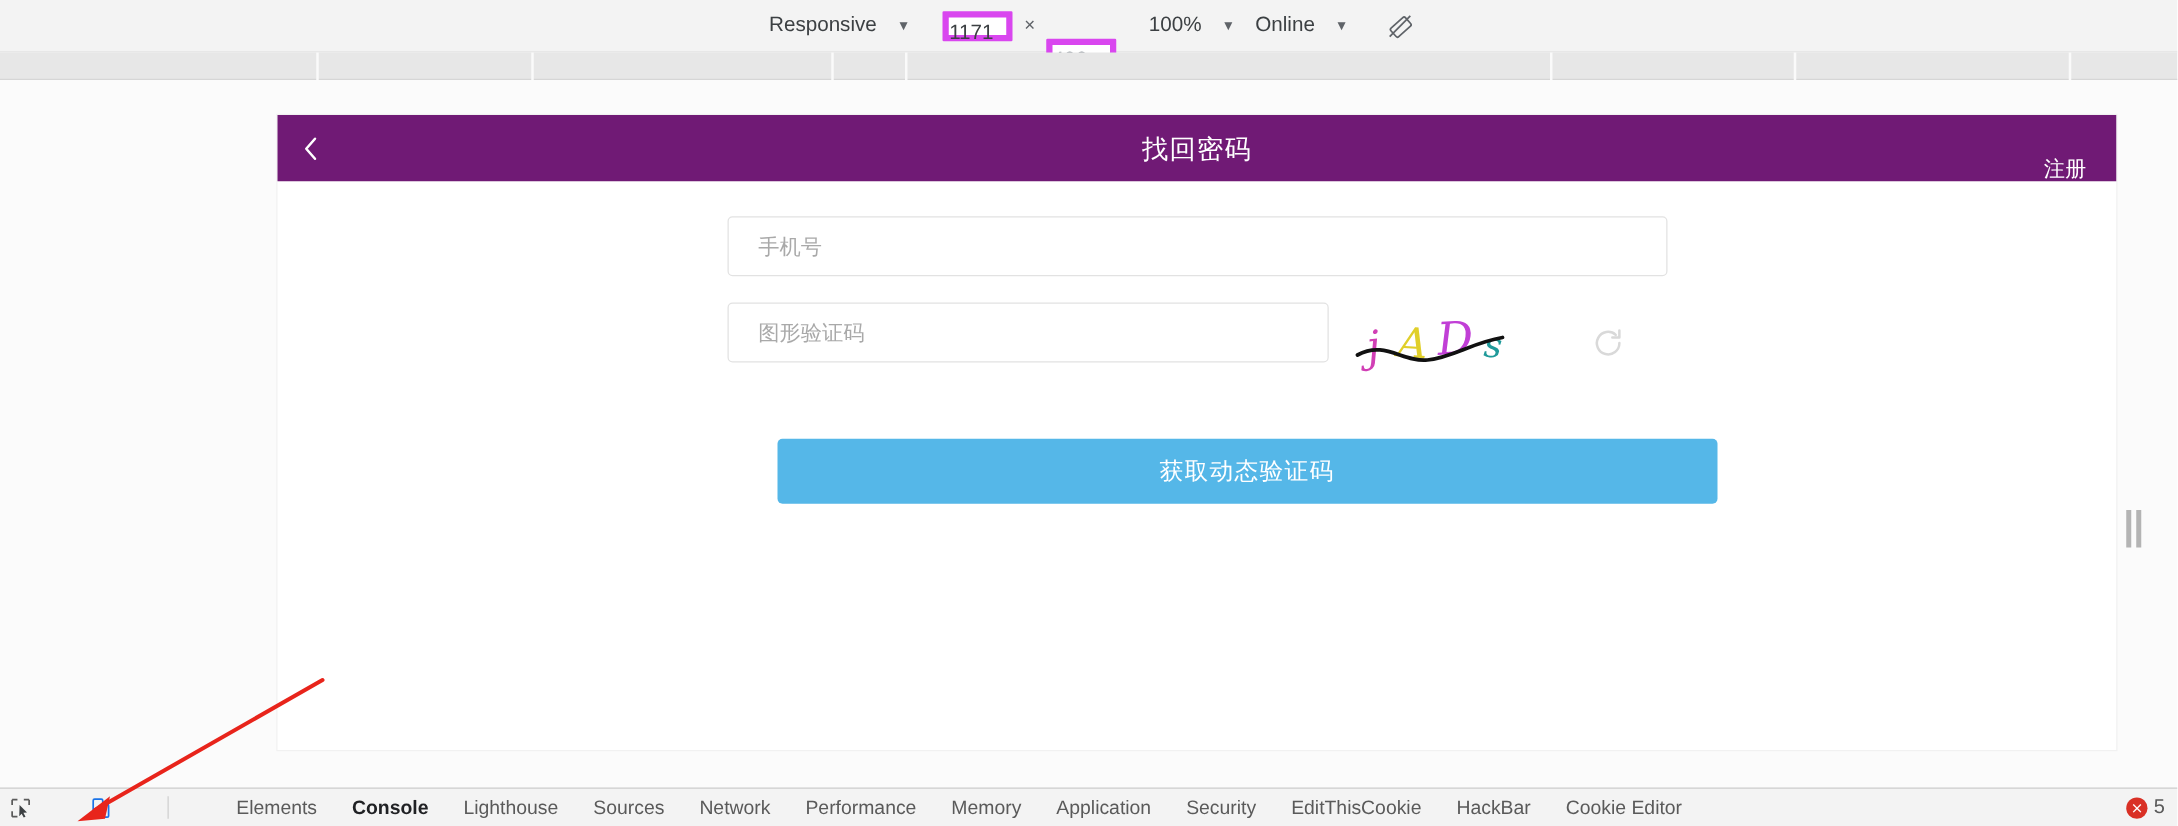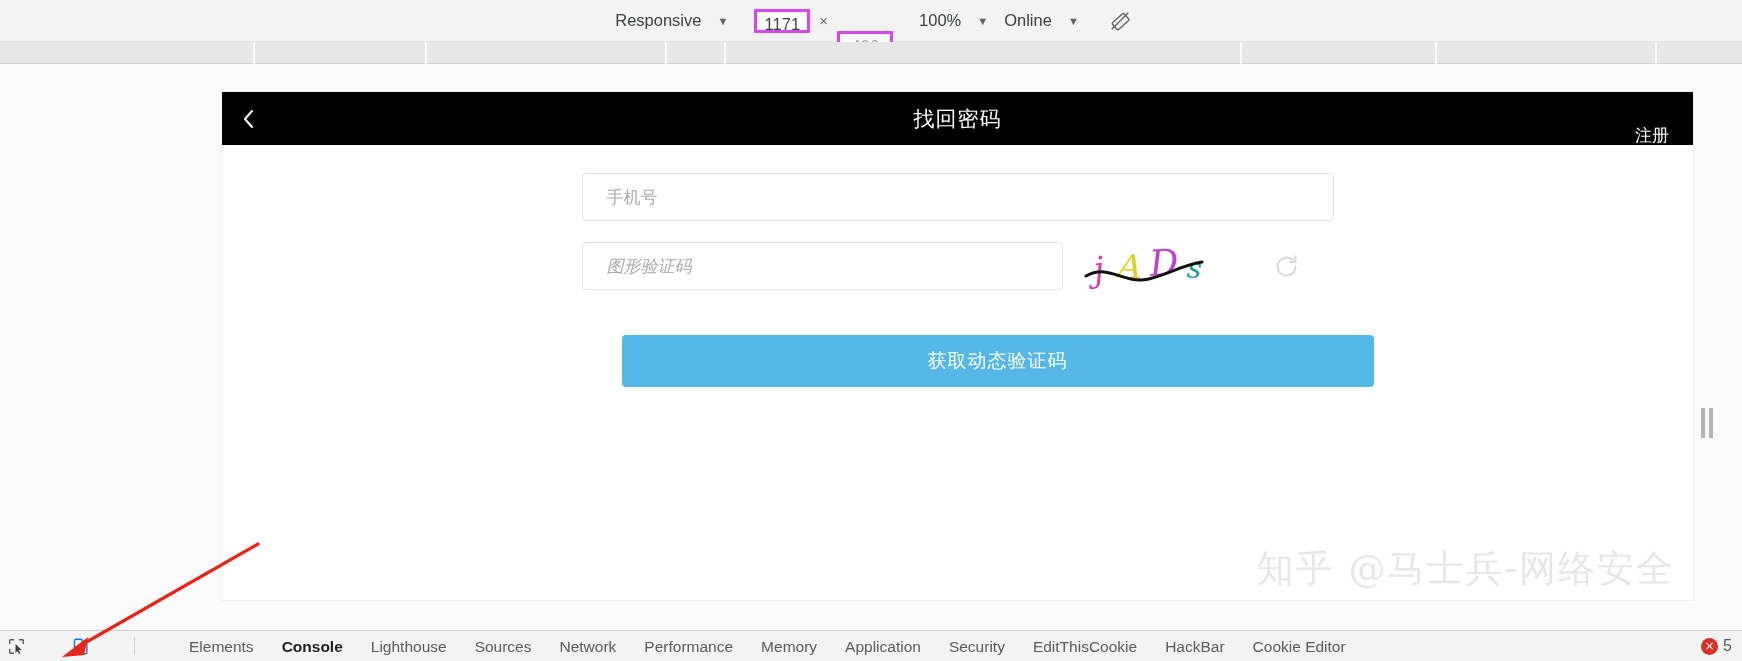--- a/index.html
+++ b/index.html
@@ -21,22 +21,22 @@
   }
   .dm-group { display:flex; align-items:center; }
   .dm-select {
     display:flex; align-items:center; gap:16px;
     font-size:16.5px; color:#3c4043; padding:3px 8px;
     cursor:default; white-space:nowrap;
   }
   .caret { font-size:11px; color:#5f6368; line-height:1; position:relative; top:1px; }
   .dim-input {
     width:56px; height:24px; line-height:24px;
-    border:3px solid #d946ef; background:#fff;
-    font-size:16.5px; color:#3c4043; text-align:center;
+    border:5px solid #d946ef; background:#fff;
+    font-size:16.5px; color:#3c4043; text-align:left;
     border-radius:1px; margin:0 2px;
   }
   .dim-input.muted { color:#9aa0a6;margin-top:44px; }
   .dim-x { font-size:15px; color:#5f6368; margin:0 7px; }
   .dm-sep { width:16px; }
   .rotate-btn {
     width:30px; height:30px; margin-left:18px;
     display:flex; align-items:center; justify-content:center;
     cursor:default;
   }
@@ -60,21 +60,21 @@
   .page-frame {
     position:absolute; left:222px; top:28px;
     width:1471px; height:508px;
     background:#ffffff;
     box-shadow:0 0 0 1px rgba(0,0,0,0.04);
   }
 
   
   .page-header {
     position:relative; width:100%; height:53px;
-    background:#000000;
+    background:#701a75;
     display:flex; align-items:center;
   }
   .hdr-back {
     width:54px; height:53px; display:flex; align-items:center; justify-content:center;
     cursor:default;
   }
   .hdr-title {
     position:absolute; left:0; right:0; text-align:center;
     font-size:21px; color:#ffffff; letter-spacing:1px;
     font-family:"DejaVu Sans","Liberation Sans",sans-serif;
@@ -95,21 +95,21 @@
     border:1px solid #e2e2e2; border-radius:4px;
     background:#fff;
     display:flex; align-items:center;
     padding:0 24px; margin-bottom:21px;
   }
   .field .ph {
     font-size:17px; color:#a9a9a9;
     font-family:"DejaVu Sans","Liberation Sans",sans-serif;
   }
   .captcha-row { display:flex; align-items:center; }
-  .captcha-row .field { width:481px; margin-bottom:0;font-style:italic; }
+  .captcha-row .field { width:481px; margin-bottom:16px; }
   .captcha-img {
     width:150px; height:48px; margin-left:20px;
     display:flex; align-items:center; justify-content:center;
     background:#fff;
   }
   .refresh-btn {
     width:40px; height:40px; margin-left:34px;
     display:flex; align-items:center; justify-content:center; cursor:default;
   }
   .primary-btn {
@@ -253,21 +253,20 @@
               <svg width="27" height="27" viewBox="0 0 24 24">
                 <path d="M20 12a8 8 0 1 1-2.6-5.9" fill="none" stroke="#d9d9d9" stroke-width="1.8" stroke-linecap="round"></path>
                 <polyline points="20,3 20,8 15,8" fill="none" stroke="#d9d9d9" stroke-width="1.8" stroke-linecap="round" stroke-linejoin="round"></polyline>
               </svg>
             </div>
           </div>
 
           <div class="primary-btn">获取动态验证码</div>
         </div>
 
-        <div class="watermark">知乎 @马士兵-网络安全</div>
       </div>
     </div>
 
     <div class="handle-right">
       <i></i>
       <i></i>
     </div>
 
   </div>
 

